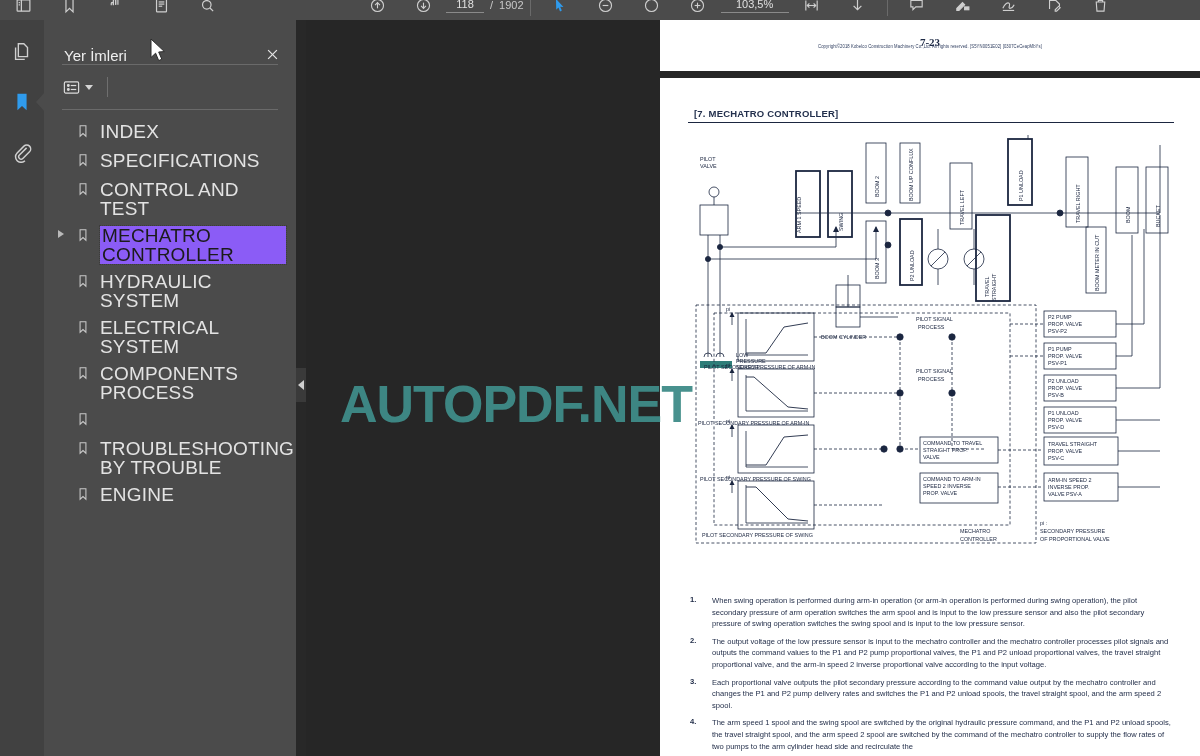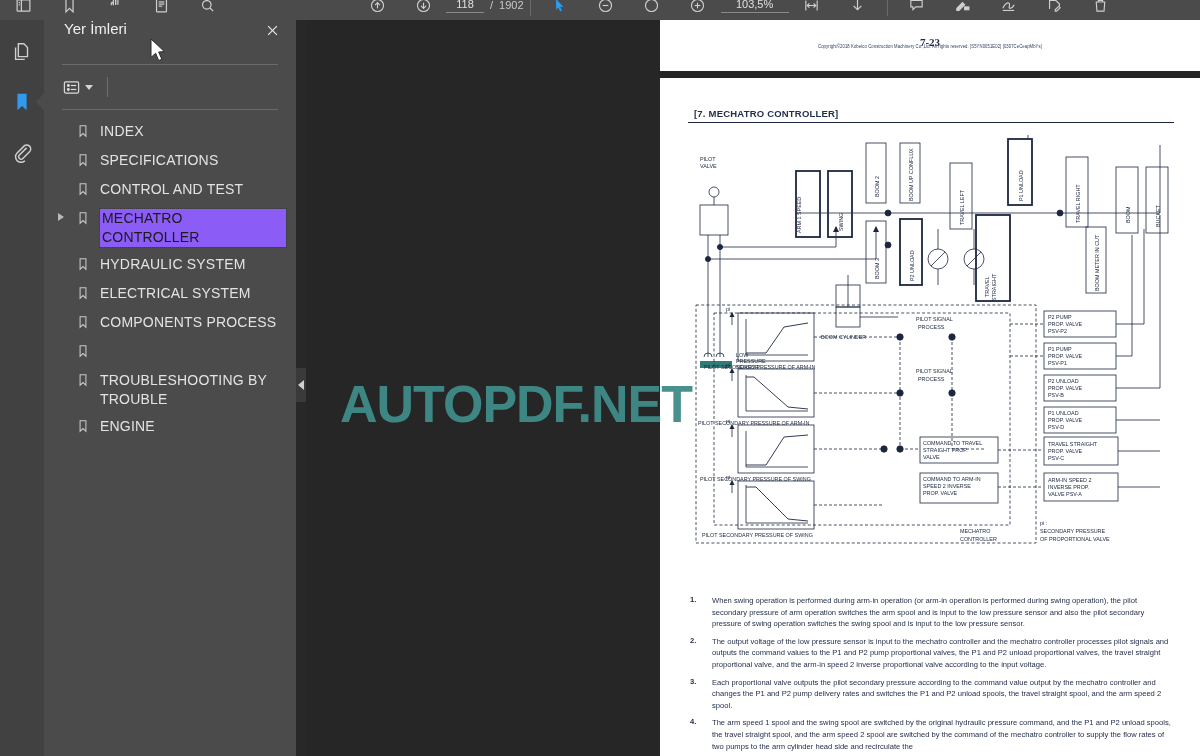--- a/index.html
+++ b/index.html
@@ -66,21 +66,21 @@
     border-right: 10px solid #4b4b4b;
   }
 
   
   .panel {
     position: absolute; left: 44px; top: 20px; width: 252px; height: 736px;
     background: #4b4b4b; color: #e2e2e2;
     display: flex; flex-direction: column;
   }
   .panel-head {
-    height: 44px; display: flex; align-items: flex-start;
+    height: 44px; display: flex; align-items: flex-end;
     padding: 0 14px 0 20px; justify-content: space-between;
   }
   .panel-title { font-size: 15px; color: #efefef; }
   .panel-close { color:#e6e6e6; width:20px;height:20px; display:flex;align-items:center;justify-content:center; }
   .panel-sep { height:1px; background:#6a6a6a; margin: 0 18px; }
   .panel-tools { height: 44px; display:flex; align-items:center; padding: 0 18px; gap: 6px; }
   .opt-btn { display:flex; align-items:center; gap:4px; color:#dcdcdc; }
   .caret-dn { width:0;height:0;border-left:4px solid transparent;border-right:4px solid transparent;border-top:5px solid #d5d5d5; }
   .tool-div { width:1px; height:20px; background:#6f6f6f; margin-left:8px; }
 
@@ -92,21 +92,21 @@
   }
   .bm-twisty {
     position: absolute; left: 14px; top: 8px;
     width: 0; height: 0;
     border-top: 4.5px solid transparent;
     border-bottom: 4.5px solid transparent;
     border-left: 6px solid #b9b9b9;
   }
   .bm-icon { flex: 0 0 auto; width: 16px; margin-left: 18px; color:#c9c9c9; margin-top:1px;}
   .bm-label {
-    font-size: 14px; line-height: 19px; color: #e3e3e3; letter-spacing: .2px;
+    font-size: 19px; line-height: 19px; color: #e3e3e3; letter-spacing: .2px;
   }
   .bm-item.selected .bm-label {
     background: #8b5cf6; color: #1b1b1b; outline: 1px dotted #3c3c3c;
     padding: 0 2px;
   }
 
   
   .collapse-handle {
     position: absolute; left: 296px; top: 368px;
     width: 10px; height: 34px; background: #3a3a3a;

